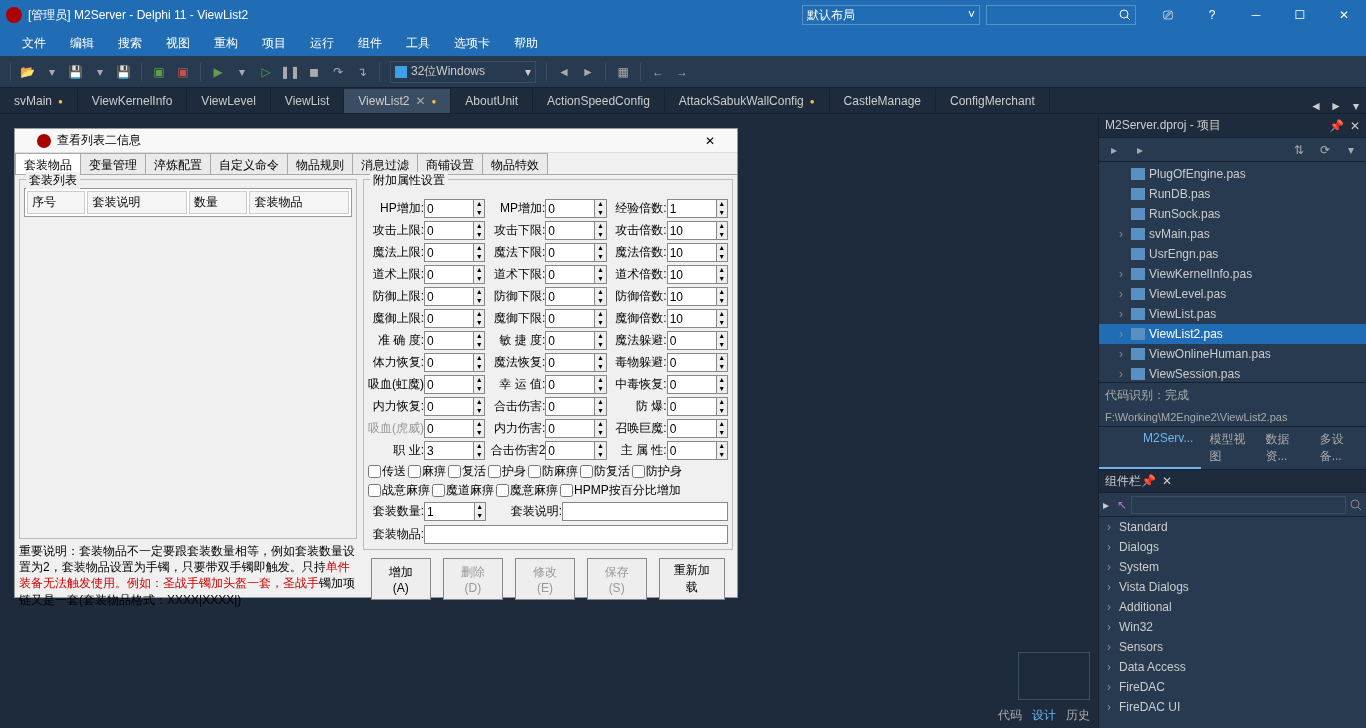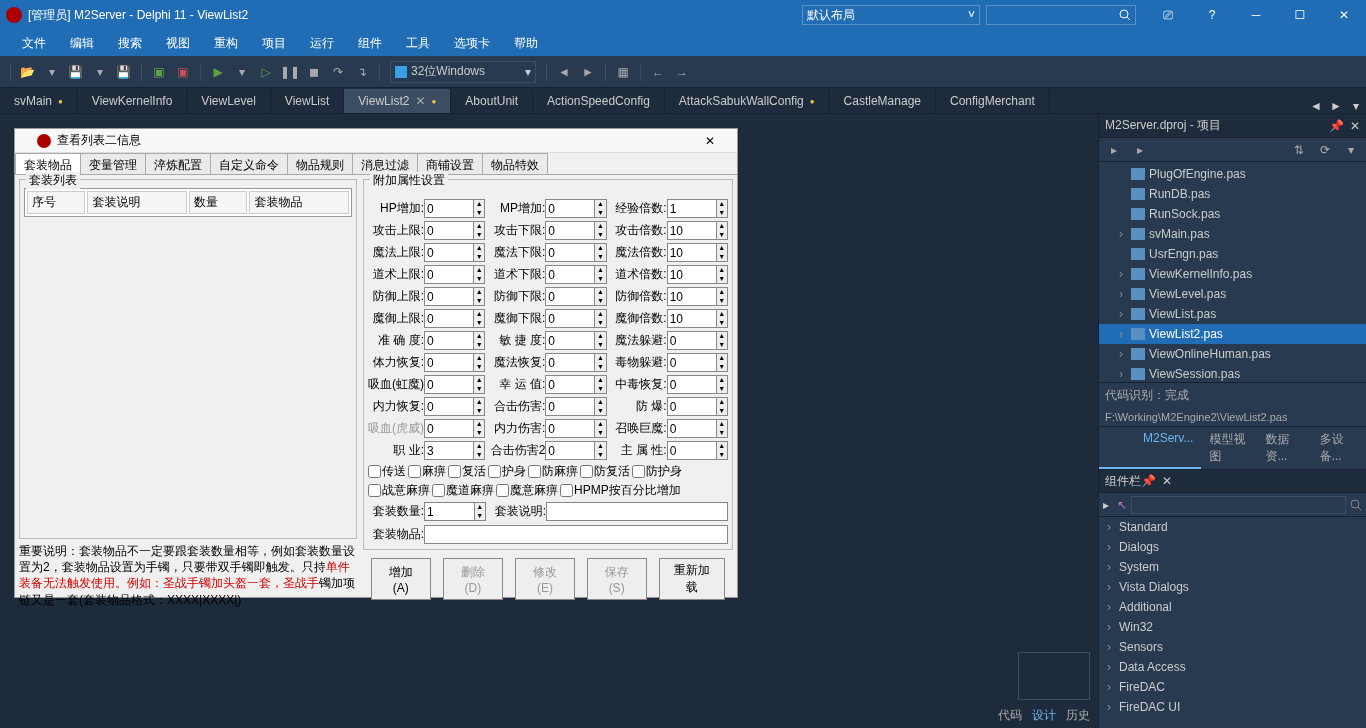--- a/index.html
+++ b/index.html
@@ -606,21 +606,21 @@
                 <label><input type="checkbox" style="">防复活</label>
                 <label><input type="checkbox" style="">防护身</label>
               </div>
             <div class="check-row" id="check-row2">
                 <label><input type="checkbox" style="">战意麻痹</label>
                 <label><input type="checkbox" style="">魔道麻痹</label>
                 <label><input type="checkbox" style="">魔意麻痹</label>
                 <label><input type="checkbox" style="">HPMP按百分比增加</label>
               </div>
             <div class="bottom-fields">
-              <div style="display:flex;gap:4px;margin-top:2px">
+              <div style="display:flex;gap:20px;margin-top:2px">
                 <div class="field" style="width:118px">
                   <span class="lbl">套装数量:</span>
                   <div class="spin">
                       <input value="1" style="">
                       <div class="arrows">
                         <div>▲</div>
                         <div>▼</div>
                       </div>
                     </div>
                 </div>

